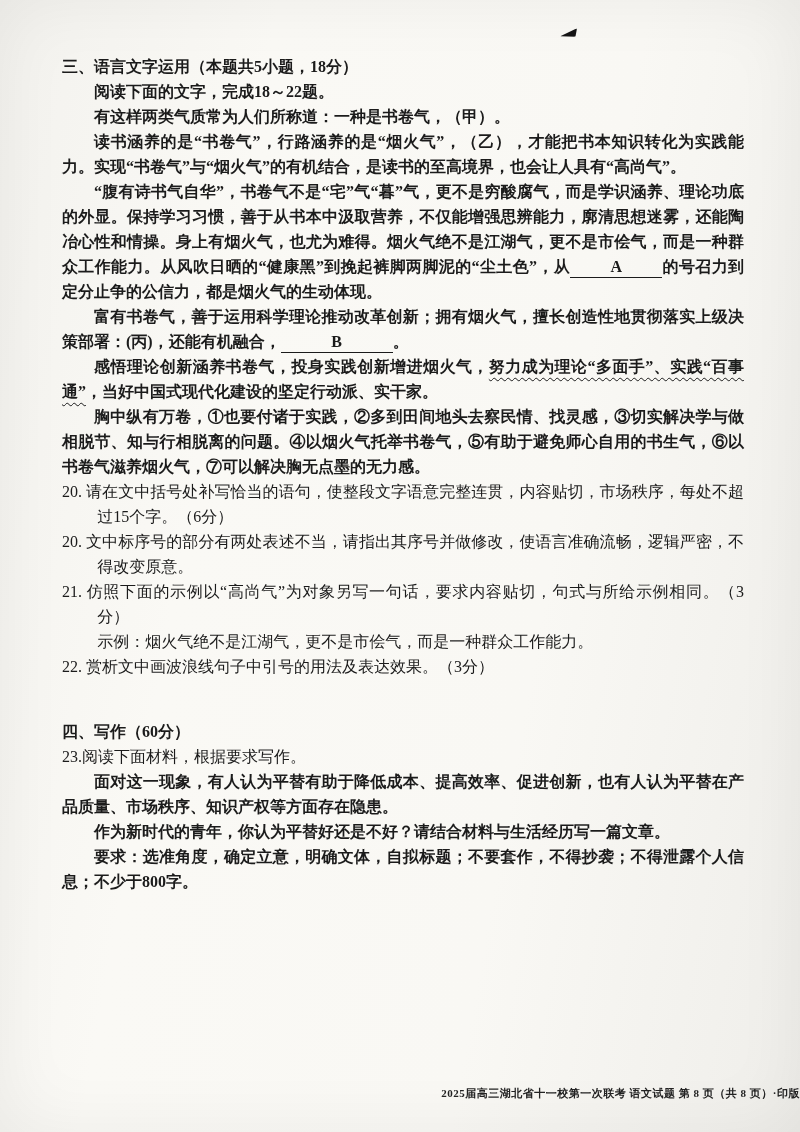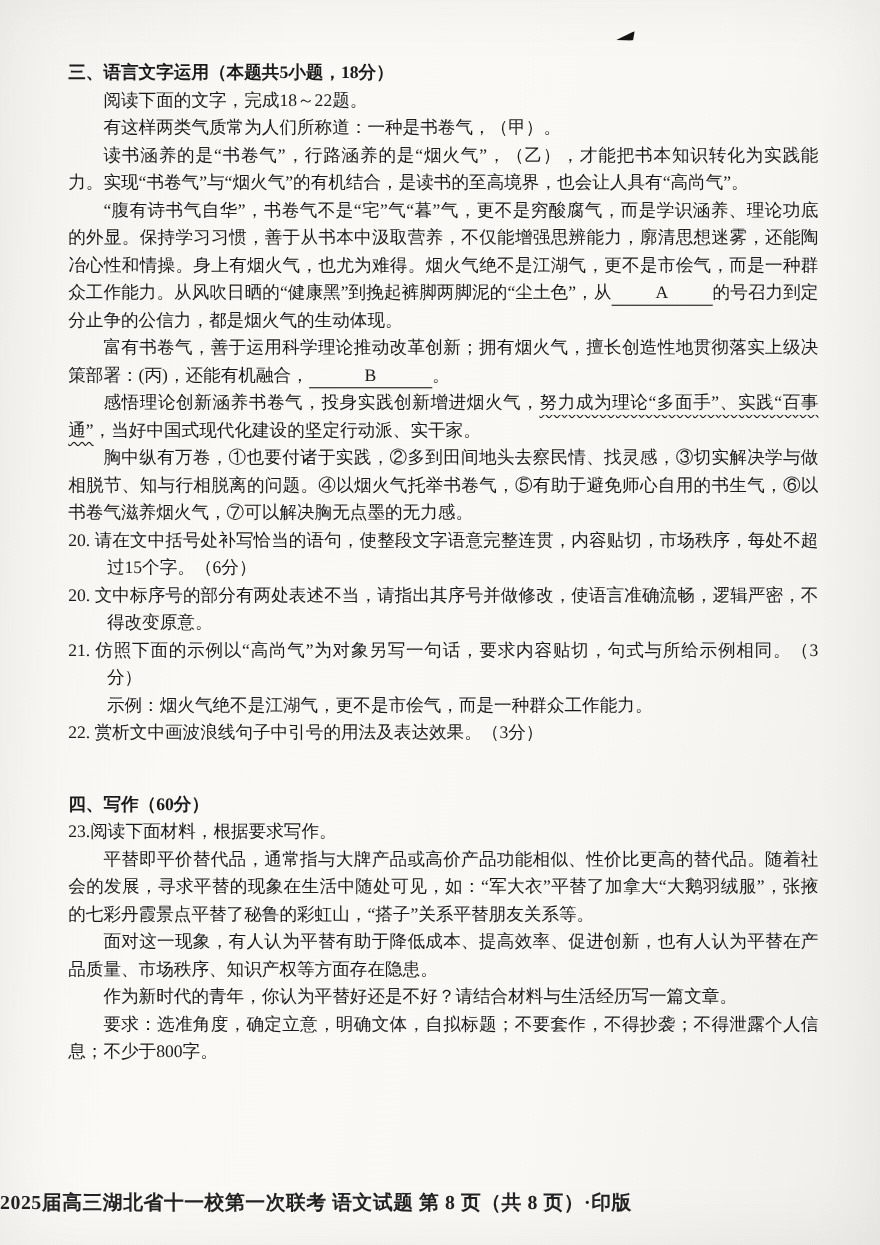--- a/index.html
+++ b/index.html
@@ -23,21 +23,21 @@
     top: 30px;
     left: 560px;
     width: 18px;
     height: 8px;
     background: #141414;
     clip-path: polygon(0 55%, 100% 0, 82% 100%);
     transform: rotate(-12deg);
   }
   .heading { font-weight: 600; }
   p, .line { margin: 0; text-align: justify; }
-  .indent { text-indent: 2em; }
+  .indent { text-indent: 2em; font-weight: bold; }
   .question {
     padding-left: 2.2em;
     text-indent: -2.2em;
     text-align: justify;
   }
   .example { padding-left: 2.2em; text-indent: 0; }
   .blank-a, .blank-b {
     display: inline-block;
     border-bottom: 1.5px solid #1b1b1b;
     text-align: center;
@@ -51,23 +51,23 @@
     text-decoration-style: wavy;
     text-decoration-thickness: 1px;
     text-underline-offset: 5px;
   }
   .section4 { margin-top: 40px; }
   .footer {
     position: absolute;
     left: 0;
     right: 0;
     bottom: 26px;
-    text-align: left;
+    text-align: right;
     font-weight: 700;
-    font-size: 18px;
+    font-size: 11px;
     color: #222;
     letter-spacing: 0.5px;
   }
 </style>
 </head>
 <body>
 
 <div class="page">
 
   <div class="scan-mark"></div>
@@ -85,21 +85,20 @@
     <div class="question"><span>20.</span> <span>请在文中括号处补写恰当的语句，使整段文字语意完整连贯，内容贴切，市场秩序，每处不超过15个字。（6分）</span></div>
     <div class="question"><span>20.</span> <span>文中标序号的部分有两处表述不当，请指出其序号并做修改，使语言准确流畅，逻辑严密，不得改变原意。</span></div>
     <div class="question"><span>21.</span> <span>仿照下面的示例以“高尚气”为对象另写一句话，要求内容贴切，句式与所给示例相同。（3分）</span></div>
     <div class="line example">示例：烟火气绝不是江湖气，更不是市侩气，而是一种群众工作能力。</div>
     <div class="question"><span>22.</span> <span>赏析文中画波浪线句子中引号的用法及表达效果。（3分）</span></div>
   </div>
 
   <div class="section4">
     <p class="line heading">四、写作（60分）</p>
     <div class="question"><span>23.</span><span>阅读下面材料，根据要求写作。</span></div>
-    <p class="line indent">平替即平价替代品，通常指与大牌产品或高价产品功能相似、性价比更高的替代品。随着社会的发展，寻求平替的现象在生活中随处可见，如：“军大衣”平替了加拿大“大鹅羽绒服”，张掖的七彩丹霞景点平替了秘鲁的彩虹山，“搭子”关系平替朋友关系等。</p>
     <p class="line indent">面对这一现象，有人认为平替有助于降低成本、提高效率、促进创新，也有人认为平替在产品质量、市场秩序、知识产权等方面存在隐患。</p>
     <p class="line indent">作为新时代的青年，你认为平替好还是不好？请结合材料与生活经历写一篇文章。</p>
     <p class="line indent">要求：选准角度，确定立意，明确文体，自拟标题；不要套作，不得抄袭；不得泄露个人信息；不少于800字。</p>
   </div>
 
   <div class="footer">2025届高三湖北省十一校第一次联考 语文试题 第 8 页（共 8 页）·印版</div>
 
 </div>
 
 </body></html>

